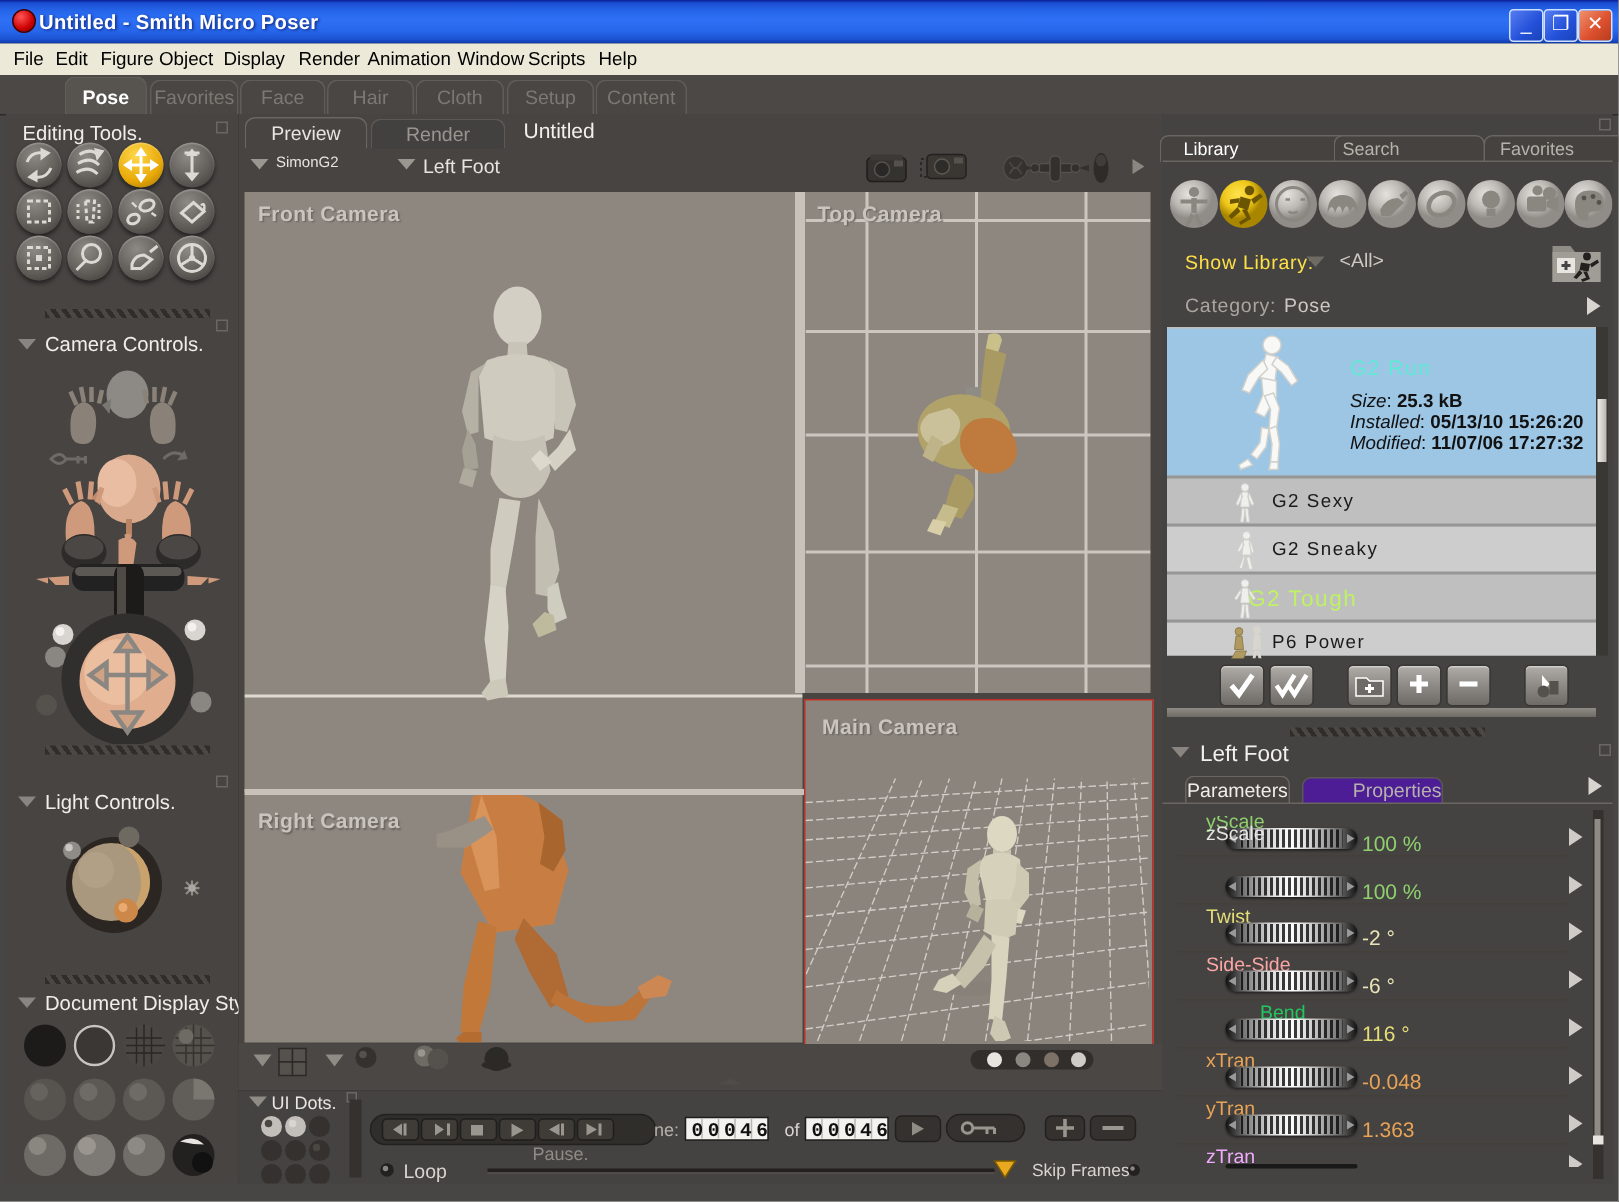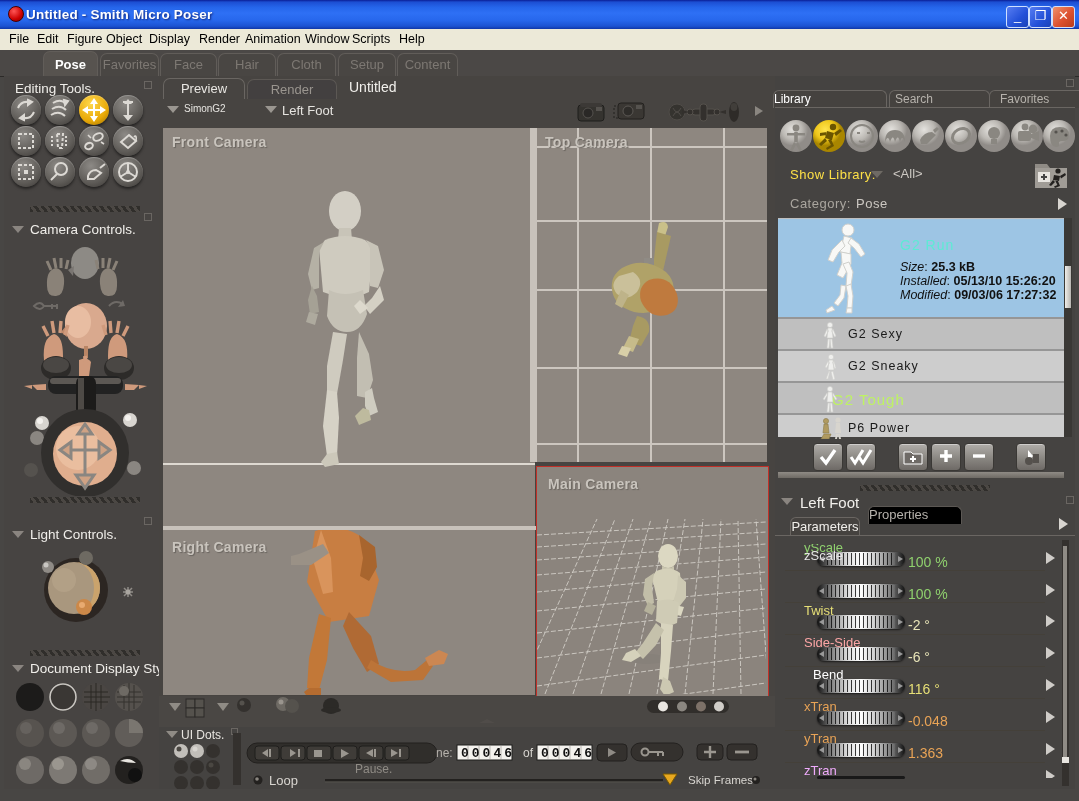--- a/index.html
+++ b/index.html
@@ -511,21 +511,21 @@
     <text x="110" y="58" font-size="13" fill="#d8d5d0" font-family="Liberation Sans">Loop</text>
     <rect x="166" y="52" width="338" height="2.5" fill="#23211f"></rect>
     <rect x="166" y="54.5" width="338" height="1" fill="#55524d"></rect>
     <path d="M504 47 l14 0 -7 11 z" fill="#e8a820" stroke="#7a5a00"></path>
     <text x="529" y="57" font-size="11.6" fill="#d8d5d0" font-family="Liberation Sans">Skip Frames</text>
     <circle cx="597" cy="53" r="4" fill="#23211f"></circle>
       <circle cx="596" cy="52" r="1.5" fill="#8a8680"></circle>
   </svg>
 
   <div class="abs" id="rpanel"></div>
-  <div class="ltab active" style="left:773px;top:90px;width:112px;text-align:left;">Library</div>
+  <div class="ltab active" style="left:773px;top:90px;width:112px;text-align:left;padding-left:15px">Library</div>
   <div class="ltab" style="left:889px;top:90px;width:94px;text-align:left;padding-left:5px">Search</div>
   <div class="ltab" style="left:989px;top:90px;width:86px;text-align:left;padding-left:10px">Favorites</div>
   <div class="abs" style="left:775px;top:107px;width:300px;height:1px;background:#6a6662"></div>
   <div class="abs" style="left:1066px;top:79px;width:6px;height:6px;border:1px solid #6a6662"></div>
 
   <svg class="abs" style="left:775px;top:118px" width="300" height="38" viewBox="0 0 300 38">
     <defs>
       <radialGradient id="cg" cx=".38" cy=".3">
           <stop offset="0" stop-color="#e4e2de"></stop>
           <stop offset=".62" stop-color="#bcb9b4"></stop>
@@ -602,21 +602,21 @@
 
   <div class="abs" style="left:790px;top:196px;color:#aaa69f;font-size:13px;letter-spacing:.5px">Category:</div>
   <div class="abs" style="left:856px;top:196px;color:#ccc8c2;font-size:13px;letter-spacing:.5px">Pose</div>
   <div class="abs" style="left:1058px;top:198px;width:0;height:0;border-top:6px solid transparent;border-bottom:6px solid transparent;border-left:9px solid #d8d5d0"></div>
 
   <div class="abs" style="left:778px;top:218px;width:286px;height:219px;background:#bfbfbf"></div>
   <div class="abs" style="left:778px;top:219px;width:286px;height:98px;background:#9dc5e4"></div>
   <div class="abs" style="left:900px;top:237px;color:#5eead4;font-size:14px;letter-spacing:1px">G2 Run</div>
   <div class="abs" style="left:900px;top:260px;color:#111;font-size:12.5px"><i>Size</i>: <b>25.3 kB</b></div>
   <div class="abs" style="left:900px;top:274px;color:#111;font-size:12.5px"><i>Installed</i>: <b>05/13/10 15:26:20</b></div>
-  <div class="abs" style="left:900px;top:288px;color:#111;font-size:12.5px"><i>Modified</i>: <b>09/03/06 17:27:32</b></div>
+  <div class="abs" style="left:900px;top:288px;color:#111;font-size:12.5px"><i>Modified</i>: <b>11/07/06 17:27:32</b></div>
 
   <svg class="abs" style="left:818px;top:222px" width="52" height="92" viewBox="0 0 52 92">
     <g fill="#f8f8f6" stroke="#d0d0cc" stroke-width="1">
       <circle cx="30" cy="8" r="6"></circle>
       <path d="M26 14 l8 2 -2 16 -10 -2 z"></path>
       <path d="M24 18 l-10 10 -4 10 5 2 6 -10 6 -6 z"></path>
       <path d="M33 16 l8 6 6 10 -4 3 -7 -9 -6 -5 z"></path>
       <path d="M23 30 l10 2 0 10 -8 14 -6 -3 5 -12 z"></path>
       <path d="M31 40 l4 10 -2 14 -5 0 1 -13 -4 -9 z"></path>
       <path d="M28 64 l-2 12 -6 8 -4 -3 6 -8 1 -10 z"></path>
@@ -681,21 +681,21 @@
         <rect x="15" y="10" width="6" height="9" fill="#55514d"></rect>
       </svg></div>
   <div class="abs" style="left:778px;top:472px;width:286px;height:6px;background:linear-gradient(#8f8b85,#6e6a64)"></div>
 
   <div class="abs hatch" style="left:860px;top:485px;width:130px"></div>
 
   <div class="tri-w abs" style="left:781px;top:498px"></div>
   <div class="abs" style="left:800px;top:494px;color:#f2f0ec;font-size:15px">Left Foot</div>
   <div class="abs" style="left:1066px;top:496px;width:6px;height:6px;border:1px solid #6a6662"></div>
   <div class="abs" style="left:790px;top:517px;width:68px;height:18px;border:1px solid #6a6662;border-bottom:none;border-radius:6px 6px 0 0;background:#45423f;color:#f0eeea;font-size:13px;line-height:17px;text-align:center">Parameters</div>
-  <div class="abs" style="left:868px;top:506px;width:92px;height:17px;border:1px solid #5c5854;border-bottom:none;border-radius:6px 6px 0 0;background:#000000;color:#b6b2ac;font-size:13px;line-height:16px;text-align:left">Properties</div>
+  <div class="abs" style="left:868px;top:518px;width:92px;height:17px;border:1px solid #5c5854;border-bottom:none;border-radius:6px 6px 0 0;background:#4c1d95;color:#b6b2ac;font-size:13px;line-height:16px;text-align:right">Properties</div>
   <div class="abs" style="left:775px;top:535px;width:300px;height:1px;background:#6a6662"></div>
   <div class="abs" style="left:1059px;top:518px;width:0;height:0;border-top:6px solid transparent;border-bottom:6px solid transparent;border-left:9px solid #d8d5d0"></div>
 
   <div class="pname" style="left:804px;top:540px;color:#8fd06e;clip-path:inset(4px 0 0 0)">yScale</div>
   <div class="pdial" style="left:817px;top:552px">
       <i></i>
     </div>
   <div class="pval" style="left:908px;top:554px;color:#8fd06e">100 %</div>
   <div class="ptri" style="left:1046px;top:552px"></div>
 
@@ -713,21 +713,21 @@
   <div class="pval" style="left:908px;top:617px;color:#e8e4b8">-2 °</div>
   <div class="ptri" style="left:1046px;top:615px"></div>
 
   <div class="pname" style="left:804px;top:635px;color:#fca5a5">Side-Side</div>
   <div class="pdial" style="left:817px;top:647px">
       <i></i>
     </div>
   <div class="pval" style="left:908px;top:649px;color:#e8e4b8">-6 °</div>
   <div class="ptri" style="left:1046px;top:647px"></div>
 
-  <div class="pname" style="left:813px;top:667px;color:#ffffff">Bend</div>
+  <div class="pname" style="left:840px;top:667px;color:#22c55e">Bend</div>
   <div class="pdial" style="left:817px;top:679px">
       <i></i>
     </div>
   <div class="pval" style="left:908px;top:681px;color:#e6df76">116 °</div>
   <div class="ptri" style="left:1046px;top:679px"></div>
 
   <div class="pname" style="left:804px;top:699px;color:#e8a356">xTran</div>
   <div class="pdial" style="left:817px;top:711px">
       <i></i>
     </div>

